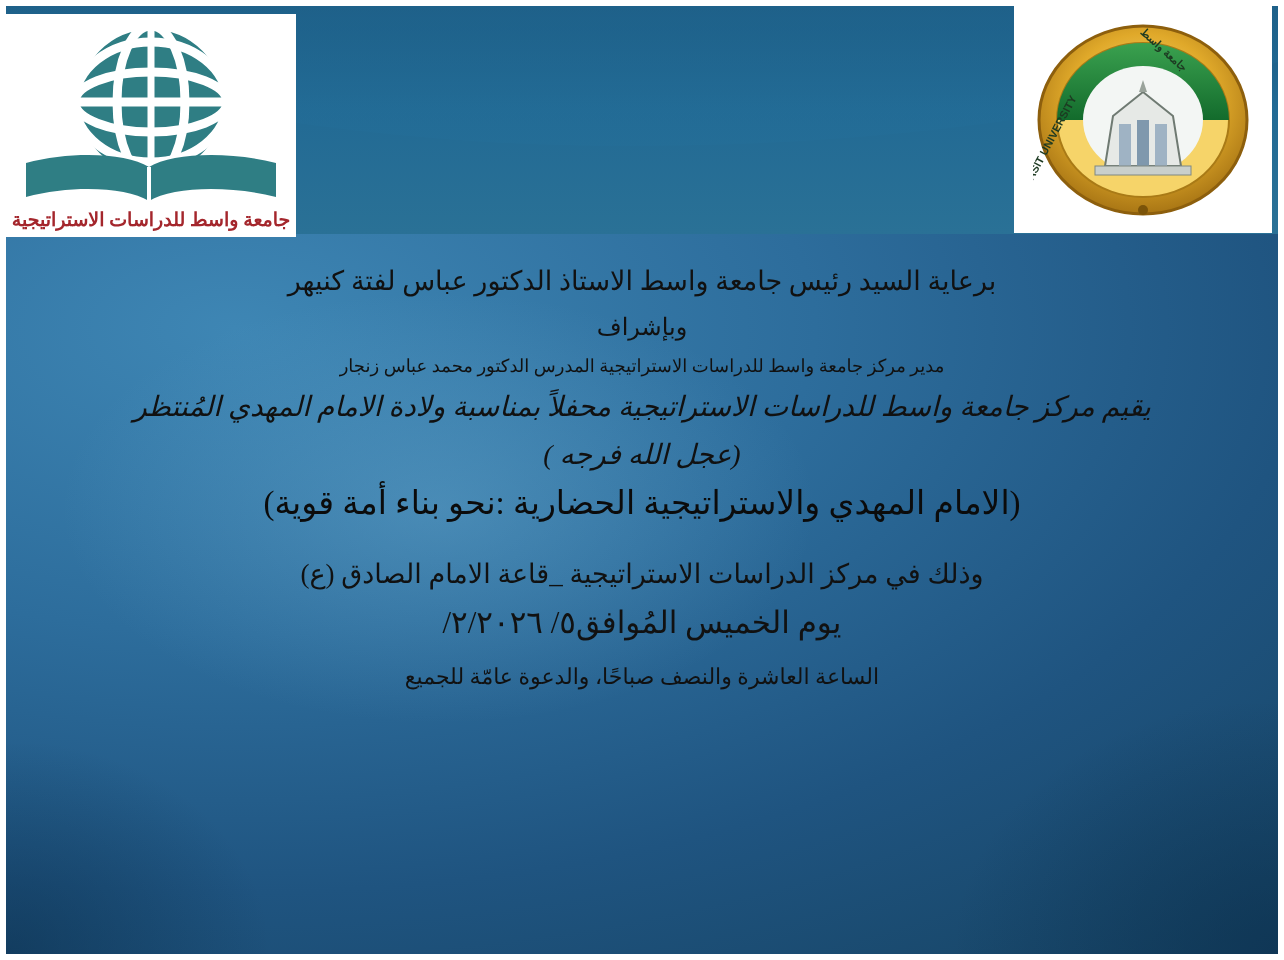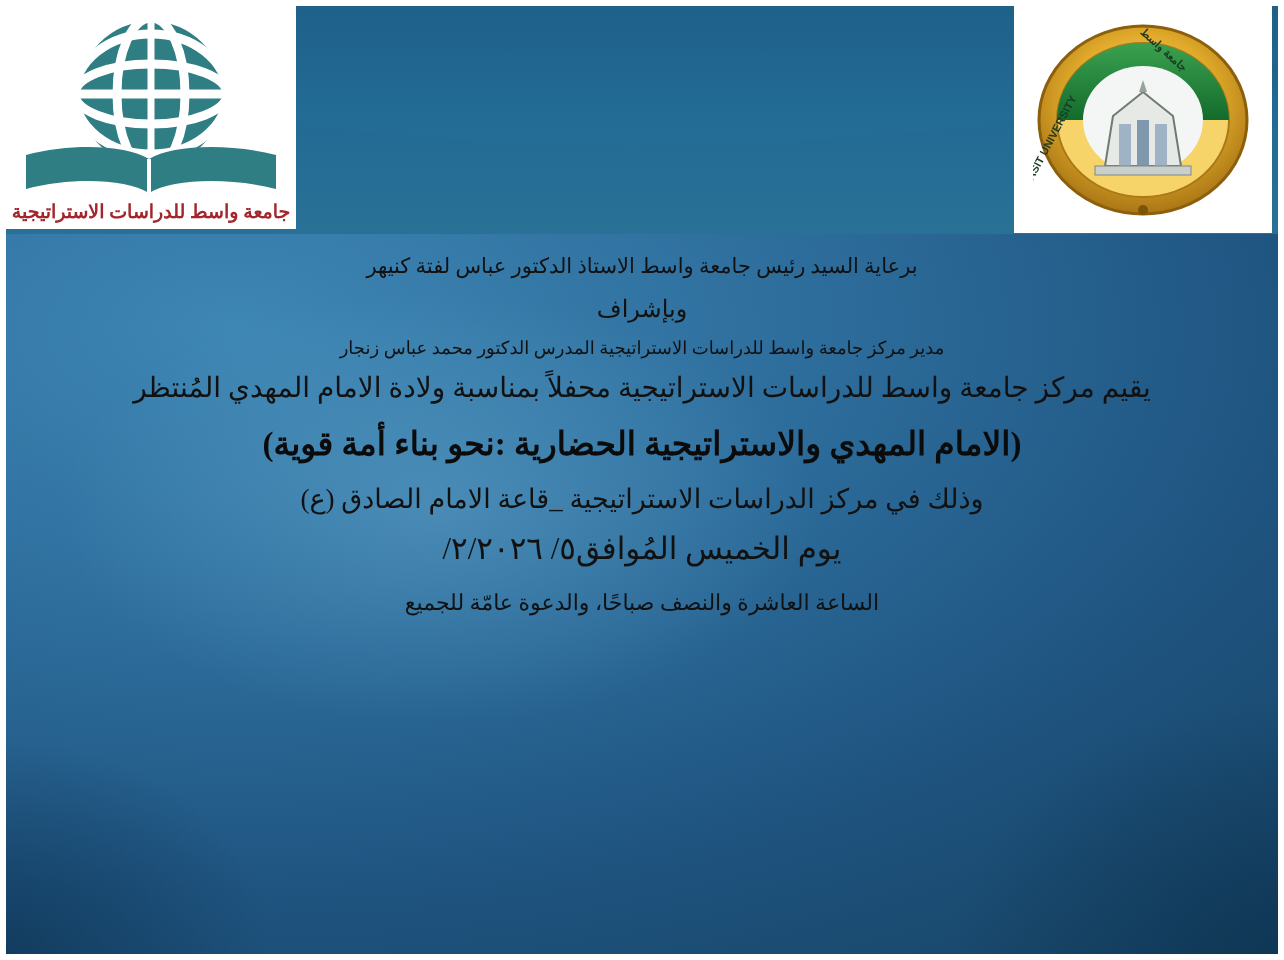--- a/index.html
+++ b/index.html
@@ -102,21 +102,21 @@
     position: absolute;
     right: 0; bottom: 0;
     width: 320px; height: 250px;
     background: radial-gradient(ellipse at 100% 100%, rgba(10,45,75,0.6) 0%, rgba(10,45,75,0) 72%);
   }
 
   
   .logo-left {
     position: absolute;
     left: 0px;
-    top: 0px;
+    top: 8px;
     width: 290px;
     height: 223px;
     background: #ffffff;
     overflow: hidden;
   }
   .logo-left .globe-wrap {
     position: absolute;
     left: 20px; top: 8px;
     width: 250px; height: 165px;
   }
@@ -169,27 +169,27 @@
     padding: 0 22px;
     text-align: center;
     color: #0f0f0f;
   }
   .line {
     line-height: 1.42;
     margin: 0 0 2px 0;
     font-family: "Liberation Serif", "DejaVu Serif", serif;
     color: #111111;
   }
-  .l-patron      { font-size: 21px; margin-top: 10px; }
+  .l-patron      { font-size: 27px; margin-top: 20px; }
   .l-super       { font-size: 24px; margin-top: 10px; }
   .l-director    { font-size: 18px; margin-top: 10px; }
-  .l-event       { font-size: 28px; margin-top: 6px; line-height: 1.5; }
+  .l-event       { font-size: 28px; margin-top: 6px; line-height: 1.5; font-style: italic; }
   .l-mawsoom     { font-size: 25px; margin-top: 14px; }
-  .l-title       { font-size: 33px; font-weight: bold; margin-top: 12px; color: #0b0b0b; }
-  .l-venue       { font-size: 27px; margin-top: 12px; }
+  .l-title       { font-size: 33px; font-weight: normal; margin-top: 4px; color: #0b0b0b; }
+  .l-venue       { font-size: 27px; margin-top: 28px; }
   .l-date        { font-size: 31px; margin-top: 8px; }
   .l-time        { font-size: 22px; margin-top: 16px; }
 </style>
 </head>
 <body>
 
 <div class="slide">
   <div class="slide-inner">
 
     <div class="top-band">
@@ -269,20 +269,21 @@
           <circle cx="110" cy="190" r="5"></circle>
         </g>
       </svg>
     </div>
 
     <div class="content">
       <p class="line l-patron">برعاية السيد رئيس جامعة واسط الاستاذ الدكتور  عباس لفتة كنيهر</p>
       <p class="line l-super">وبإشراف</p>
       <p class="line l-director">مدير مركز جامعة واسط للدراسات الاستراتيجية المدرس الدكتور محمد عباس زنجار</p>
       <p class="line l-event">يقيم مركز جامعة واسط للدراسات الاستراتيجية محفلاً بمناسبة ولادة الامام المهدي المُنتظر</p>
+      <p class="line l-event">(عجل الله فرجه )</p>
       <p class="line l-title">(الامام المهدي والاستراتيجية الحضارية :نحو بناء أمة قوية)</p>
       <p class="line l-venue">وذلك في مركز الدراسات الاستراتيجية _قاعة الامام الصادق (ع)</p>
       <p class="line l-date">يوم الخميس المُوافق٥/ ٢/٢٠٢٦/</p>
       <p class="line l-time">الساعة العاشرة والنصف صباحًا، والدعوة عامّة للجميع</p>
     </div>
 
   </div>
 </div>
 
 </body></html>

